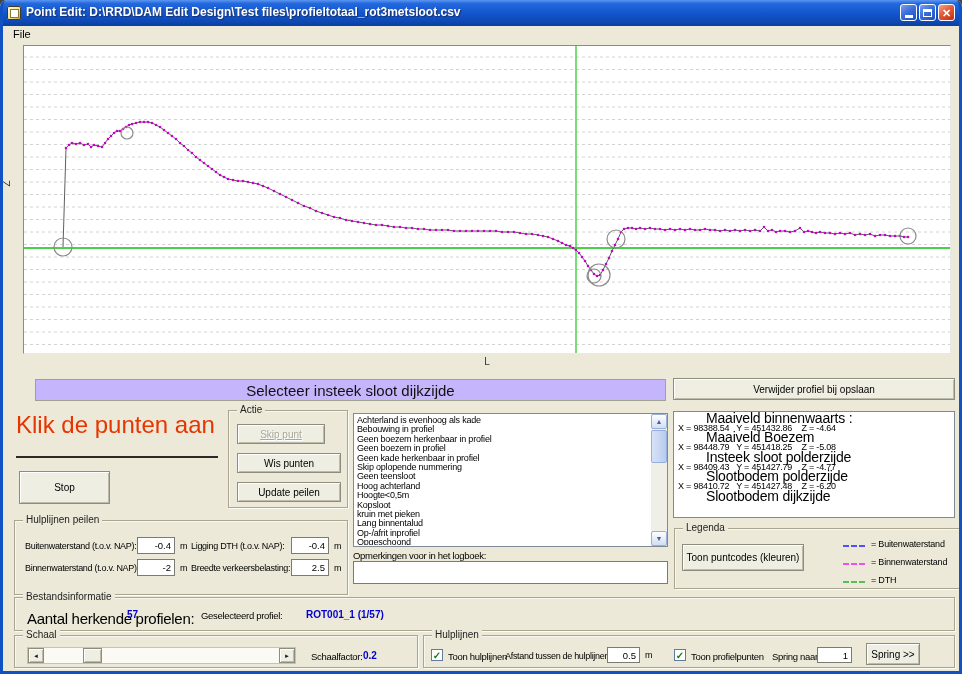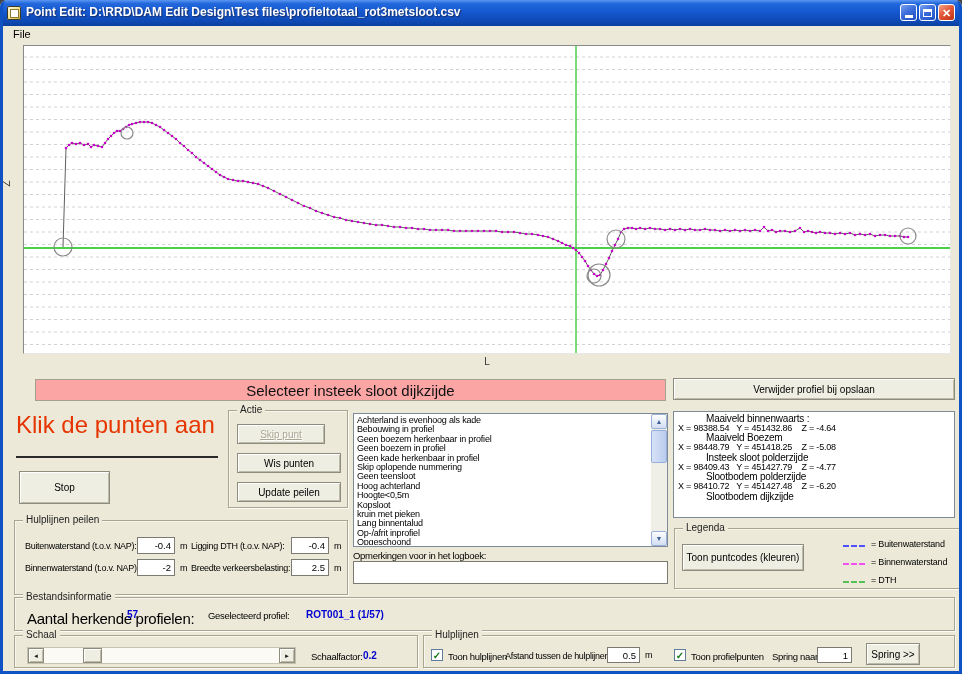--- a/index.html
+++ b/index.html
@@ -24,21 +24,21 @@
   
   .menubar{position:absolute;left:3px;top:26px;right:3px;height:17px;background:#ece9d8;}
   .menu-item{position:absolute;left:5px;top:1px;font-size:11px;padding:1px 5px;color:#000;}
   
   .chart-frame{position:absolute;left:23px;top:45px;width:928px;height:309px;background:#fff;
     border:1px solid;border-color:#8a8a8a #e8e8e8 #e8e8e8 #8a8a8a;}
   .chart-frame svg{display:block;}
   .z-label{position:absolute;left:3px;top:178px;font-size:10px;color:#333;transform:rotate(-90deg);}
   .l-label{position:absolute;left:23px;top:356px;width:928px;text-align:center;font-size:10px;color:#333;}
   
-  .banner{position:absolute;left:35px;top:379px;width:631px;height:22px;background:#fca5a5;border:1px solid #a3a18f;
+  .banner{position:absolute;left:35px;top:379px;width:631px;height:22px;background:#c4b5fd;border:1px solid #a3a18f;
     text-align:center;font-size:15px;color:#111;padding-top:2px;}
   
   .btn{position:absolute;background:#efeee3;border:1px solid #8e8c7c;
     box-shadow:inset 1px 1px 0 #ffffff, inset -1px -1px 0 #bdbaa9;
     font-size:10px;color:#000;display:flex;align-items:center;justify-content:center;cursor:default;white-space:nowrap;}
   .btn.disabled{color:#a9a695;text-shadow:1px 1px 0 #fff;}
   
   .red-instr{position:absolute;left:16px;top:411px;font-size:24px;color:#e63500;white-space:nowrap;}
   .divider{position:absolute;left:16px;top:456px;width:202px;height:2px;background:#2a2a2a;}
   
@@ -55,21 +55,21 @@
     border:1px solid #94aedd;border-radius:2px;}
   
   .tinput{position:absolute;background:#fff;border:1px solid #7b7b74;font-size:9.5px;padding:1px 3px;color:#000;}
   .tinput.num{text-align:right;}
   .slabel{position:absolute;font-size:9px;letter-spacing:-0.3px;color:#000;white-space:nowrap;}
   .unit{position:absolute;font-size:9px;color:#000;}
   .bluev{position:absolute;font-size:10px;font-weight:bold;color:#0000d0;white-space:nowrap;}
   
   .info-panel{position:absolute;left:673px;top:411px;width:282px;height:107px;background:#fff;border:1px solid #7f8a99;
     padding:2px 4px;overflow:hidden;}
-  .info-name{font-size:10px;line-height:9.7px;letter-spacing:-0.2px;white-space:pre;color:#000;padding-left:28px;}
+  .info-name{font-size:14px;line-height:9.7px;letter-spacing:-0.2px;white-space:pre;color:#000;padding-left:28px;}
   .info-coords{font-size:9px;line-height:9.7px;letter-spacing:-0.2px;white-space:pre;color:#000;}
   
   .legend-row{position:absolute;left:168px;width:110px;height:12px;}
   .legend-dash{position:absolute;left:0;top:6px;width:22px;border-top:2px dashed #888;}
   .legend-label{position:absolute;left:28px;top:0;font-size:9px;letter-spacing:-0.2px;white-space:nowrap;}
   
   .cb{position:absolute;width:12px;height:12px;background:#fff;border:1px solid #5f7c9c;font-size:10px;line-height:11px;
     text-align:center;color:#157815;font-weight:bold;}
   
   .hscroll{position:absolute;left:12px;top:11px;width:269px;height:17px;background:#fbfaf4;border:1px solid #c6c3b2;}
@@ -412,21 +412,21 @@
     <span class="unit" style="left:165px;top:42px;">m</span>
     <span class="slabel" style="left:176px;top:42px;">Breedte verkeersbelasting:</span>
     <input class="tinput num" style="left: 276px; top: 38px; width: 38px; height: 17px;" value="2.5">
     <span class="unit" style="left:319px;top:42px;">m</span>
   </div>
 
   <div class="group" style="left:14px;top:597px;width:941px;height:34px;">
     <span class="glabel">Bestandsinformatie</span>
     <span class="slabel" style="left:12px;top:12px;font-size:15px;">Aantal herkende profielen:</span>
     <span class="bluev" style="left:112px;top:11px;">57</span>
-    <span class="slabel" style="left:186px;top:12px;font-size:9.5px;margin-left:7px;">Geselecteerd profiel:</span>
+    <span class="slabel" style="left:186px;top:12px;font-size:9.5px;">Geselecteerd profiel:</span>
     <span class="bluev" style="left:291px;top:11px;">ROT001_1 (1/57)</span>
   </div>
 
   <div class="group" style="left:14px;top:635px;width:404px;height:33px;">
     <span class="glabel">Schaal</span>
     <div class="hscroll">
       <div class="hs-btn" style="left:0;"><span>◄</span></div>
       <div class="hs-thumb"></div>
       <div class="hs-btn" style="right:0;"><span>►</span></div>
     </div>

